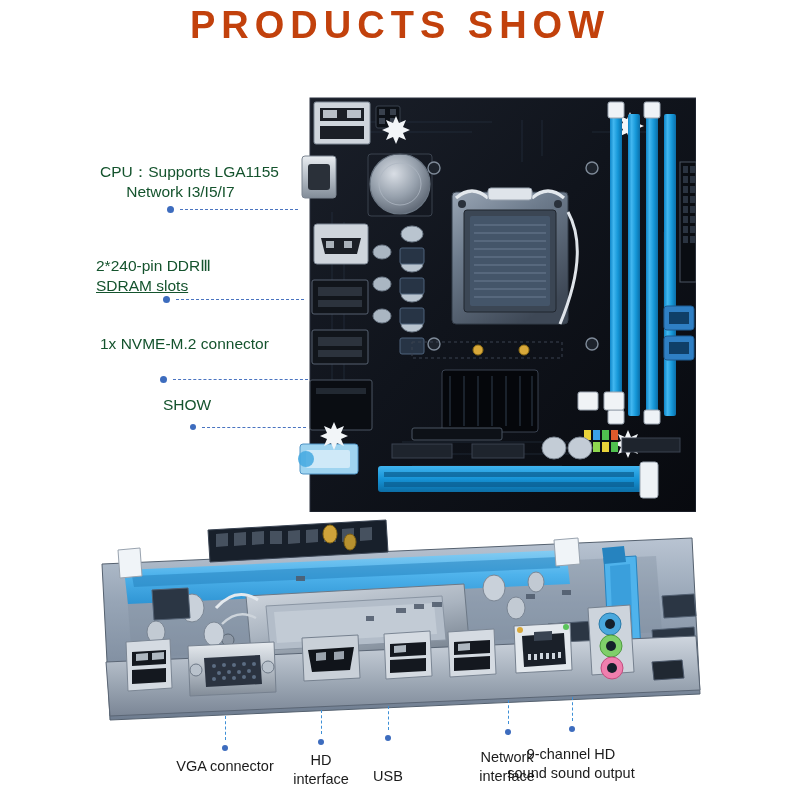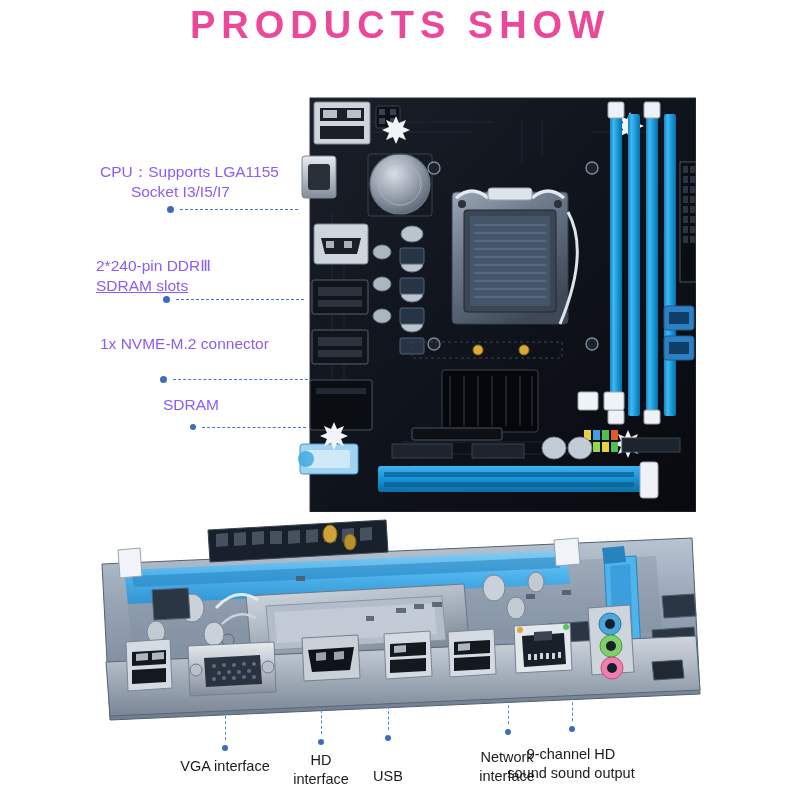--- a/index.html
+++ b/index.html
@@ -23,29 +23,29 @@
   
   #page-title {
     position: absolute;
     left: 0;
     top: 2px;
     width: 800px;
     text-align: center;
     font-size: 38px;
     font-weight: 700;
     letter-spacing: 6px;
-    color: #ec4899;
+    color: #c2410c;
     line-height: 46px;
     white-space: nowrap;
   }
 
   
   .callout {
     position: absolute;
-    color: #8b5cf6;
+    color: #14532d;
     font-size: 15.5px;
     line-height: 20px;
     white-space: nowrap;
   }
   .callout .line2 { display: block; }
   .c-cpu   { left: 100px; top: 162px; }
   .c-cpu .line2 { text-align: center; padding-right: 18px; }
   .c-ddr   { left: 96px;  top: 247px; margin-top: 9px; }
   .c-ddr .line2 { text-align: center; padding-right: 24px; text-decoration: underline; }
   .c-nvme  { left: 100px; top: 334px; }
@@ -496,48 +496,48 @@
         <rect x="270" y="104" width="8" height="5"></rect>
         <rect x="430" y="82" width="9" height="5"></rect>
         <rect x="466" y="78" width="9" height="5"></rect>
         <rect x="200" y="64" width="9" height="5"></rect>
       </g>
     </svg>
   </div>
 
   <div class="callout c-cpu">
     <span>CPU：Supports LGA1155</span>
-    <span class="line2">Socket I3/I5/I7</span>
+    <span class="line2">Network I3/I5/I7</span>
   </div>
   <div class="dot" style="left:167px; top:206px;"></div>
   <div class="hlead" style="left:180px; top:209px; width:118px;"></div>
 
   <div class="callout c-ddr">
     <span>2*240-pin DDRⅢ</span>
     <span class="line2">SDRAM slots</span>
   </div>
   <div class="dot" style="left:163px; top:296px;"></div>
   <div class="hlead" style="left:176px; top:299px; width:128px;"></div>
 
   <div class="callout c-nvme">
     <span>1x NVME-M.2 connector</span>
   </div>
   <div class="dot" style="left:160px; top:376px;"></div>
   <div class="hlead" style="left:173px; top:379px; width:135px;"></div>
 
   <div class="callout c-sata">
-    <span>SDRAM</span>
+    <span>SHOW</span>
   </div>
   <div class="dot small" style="left:190px; top:424px;"></div>
   <div class="hlead" style="left:202px; top:427px; width:104px;"></div>
 
   <div class="vlead" style="left:225px; top:716px; height:24px;"></div>
   <div class="dot small" style="left:222px; top:745px;"></div>
   <div class="port-label" style="left:160px; top:757px; width:130px;">
-    <span>VGA interface</span>
+    <span>VGA connector</span>
   </div>
 
   <div class="vlead" style="left:321px; top:710px; height:24px;"></div>
   <div class="dot small" style="left:318px; top:739px;"></div>
   <div class="port-label" style="left:281px; top:751px; width:80px;text-align:center;">
     <span>HD</span><br>
     <span>interface</span>
   </div>
 
   <div class="vlead" style="left:388px; top:706px; height:24px;"></div>

